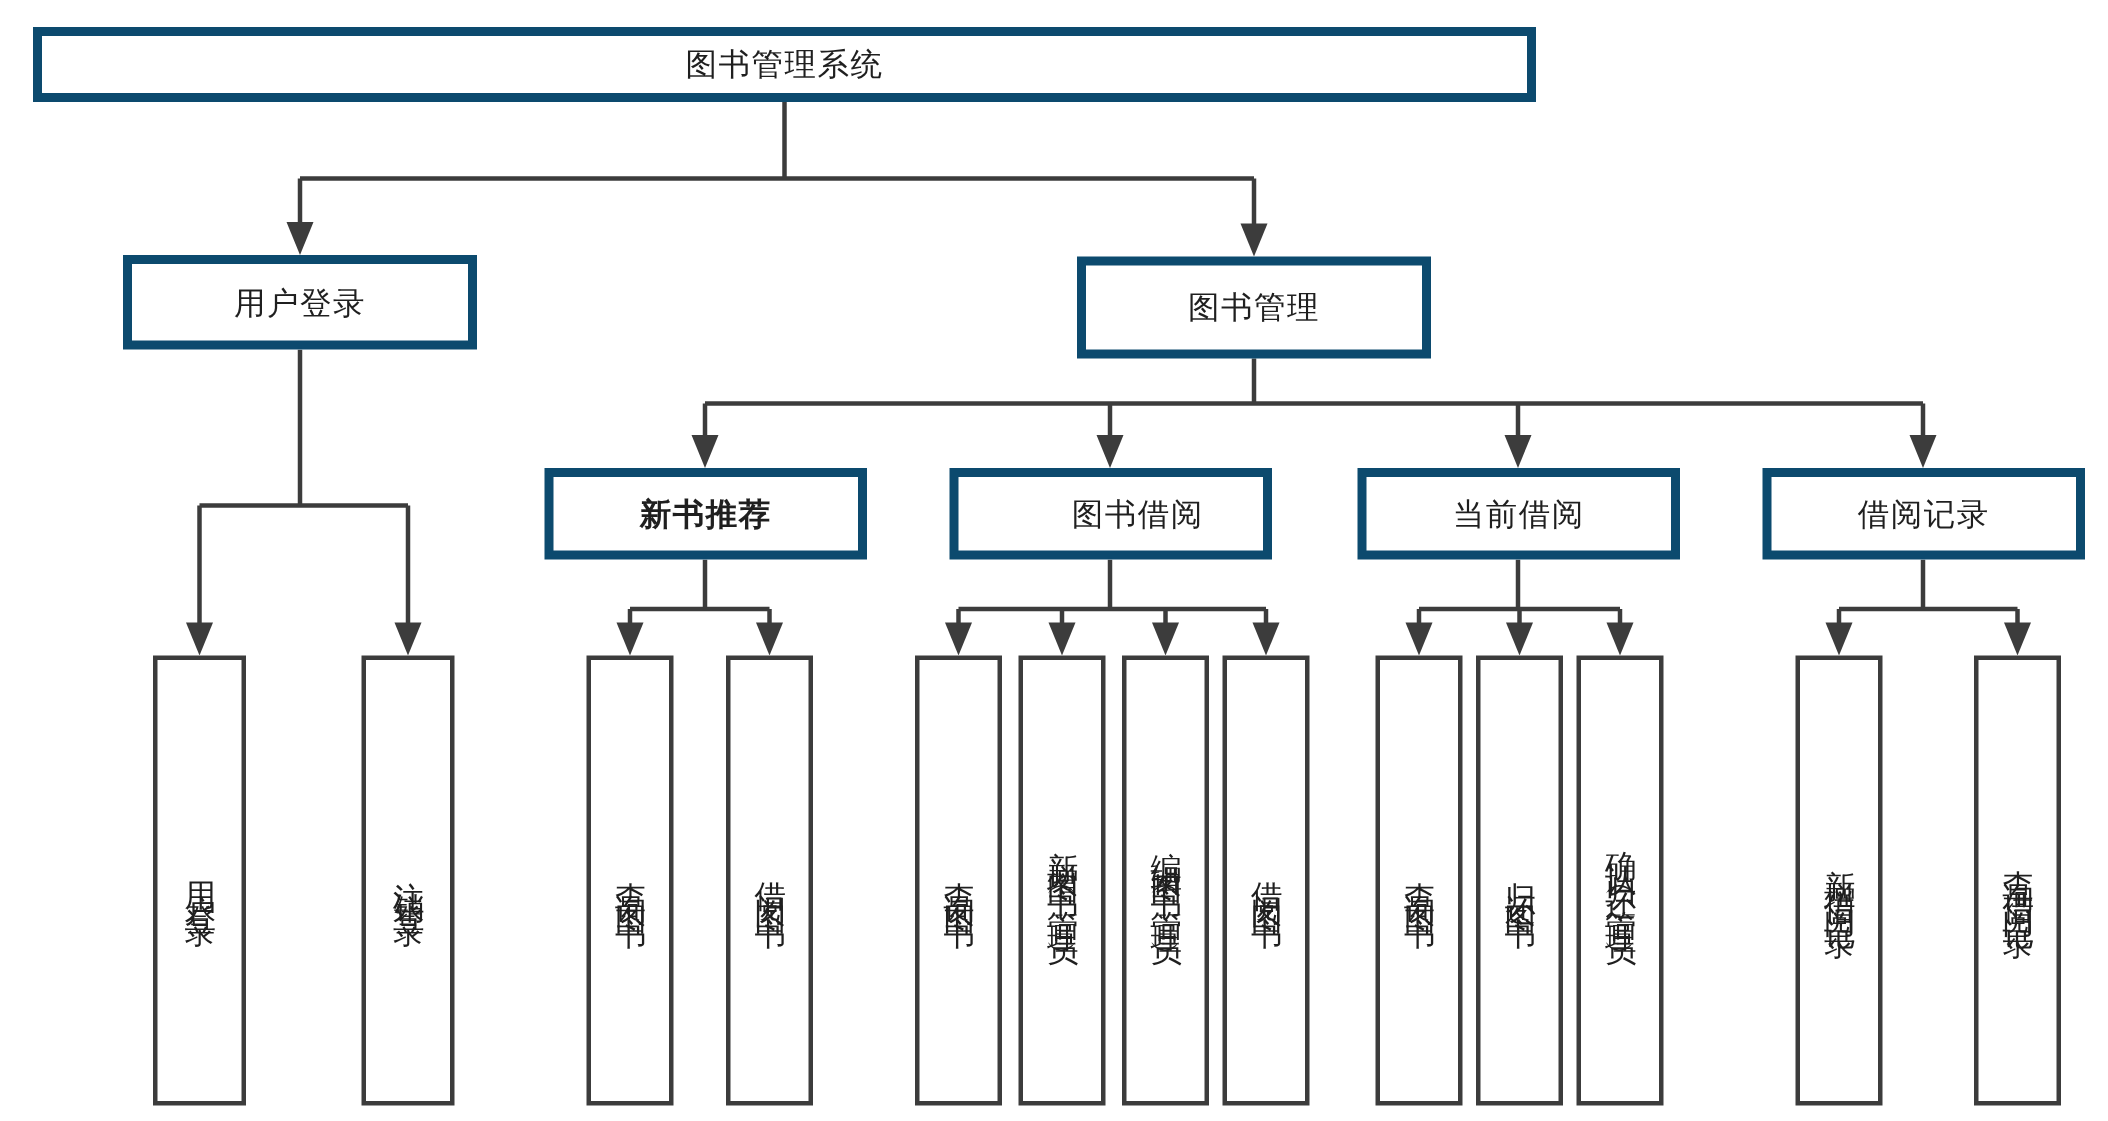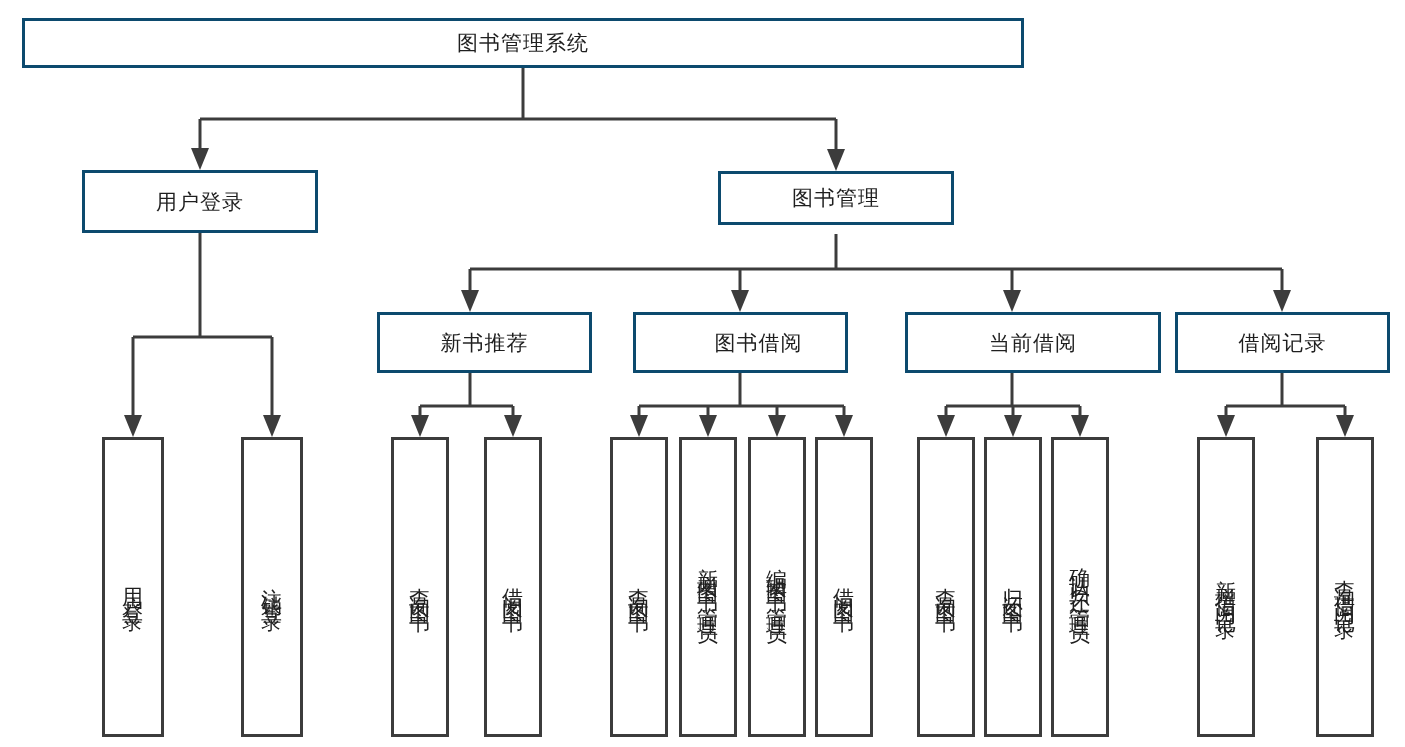--- a/index.html
+++ b/index.html
@@ -8,21 +8,21 @@
     width:1405px;height:747px;
     background:#ffffff;
     font-family:"Liberation Sans","DejaVu Sans",sans-serif;
     color:#1f1f1f;
     overflow:hidden;
   }
   #wires{position:absolute;left:0;top:0;width:1405px;height:747px;}
   .hbox{
     position:absolute;
     box-sizing:border-box;
-    border:3px solid #0c4a6e;
+    border:6px solid #0c4a6e;
     background:#ffffff;
     display:flex;align-items:center;justify-content:center;
     font-size:21px;
     letter-spacing:1px;
     white-space:nowrap;
   }
   .vbox{
     position:absolute;
     box-sizing:border-box;
     border:3px solid #3c3c3c;
@@ -120,25 +120,25 @@
       <path d="M1071 415 L1089 415 L1080 437 Z"></path>
 
       <path d="M1217 415 L1235 415 L1226 437 Z"></path>
       <path d="M1336 415 L1354 415 L1345 437 Z"></path>
     </g>
   </svg>
 
   <div class="hbox" style="left:22px;top:18px;width:1002px;height:50px;">图书管理系统</div>
 
   <div class="hbox" style="left:82px;top:170px;width:236px;height:63px;">用户登录</div>
-  <div class="hbox" style="left:718px;top:171px;width:236px;height:54px;">图书管理</div>
+  <div class="hbox" style="left:718px;top:171px;width:236px;height:68px;">图书管理</div>
 
-  <div class="hbox" style="left:377px;top:312px;width:215px;height:61px;">新书推荐</div>
+  <div class="hbox" style="left:363px;top:312px;width:215px;height:61px;font-weight:bold;">新书推荐</div>
   <div class="hbox" style="left:633px;top:312px;width:215px;height:61px;padding-left:36px;">图书借阅</div>
-  <div class="hbox" style="left:905px;top:312px;width:256px;height:61px;">当前借阅</div>
+  <div class="hbox" style="left:905px;top:312px;width:215px;height:61px;">当前借阅</div>
   <div class="hbox" style="left:1175px;top:312px;width:215px;height:61px;">借阅记录</div>
 
   <div class="vbox" style="left:102px;width:62px;">
     <span>用户登录</span>
     </div>
   <div class="vbox" style="left:241px;width:62px;">
     <span>注销登录</span>
     </div>
 
   <div class="vbox" style="left:391px;">

